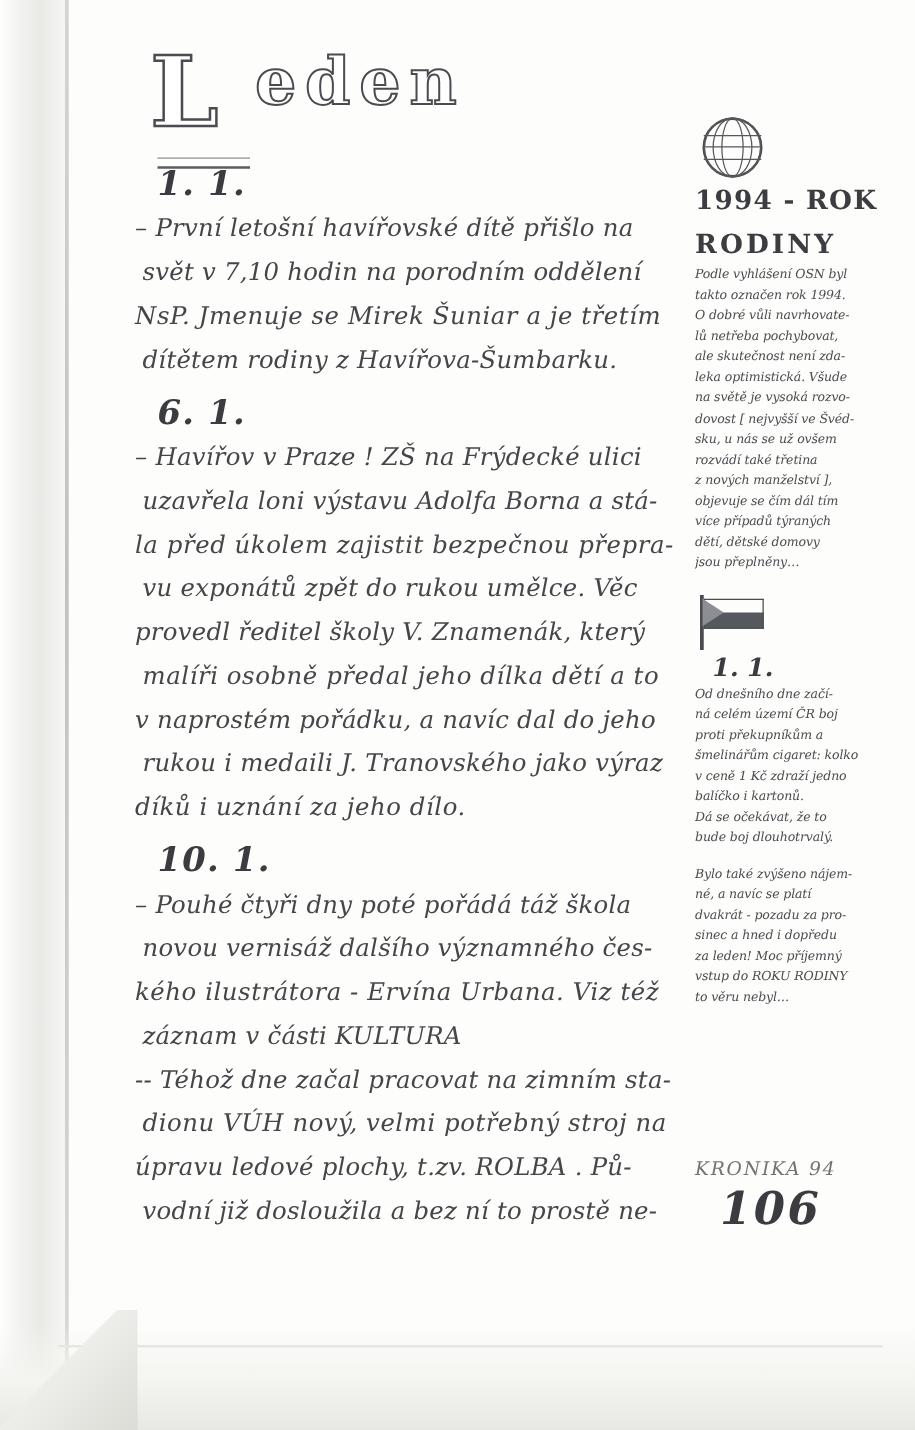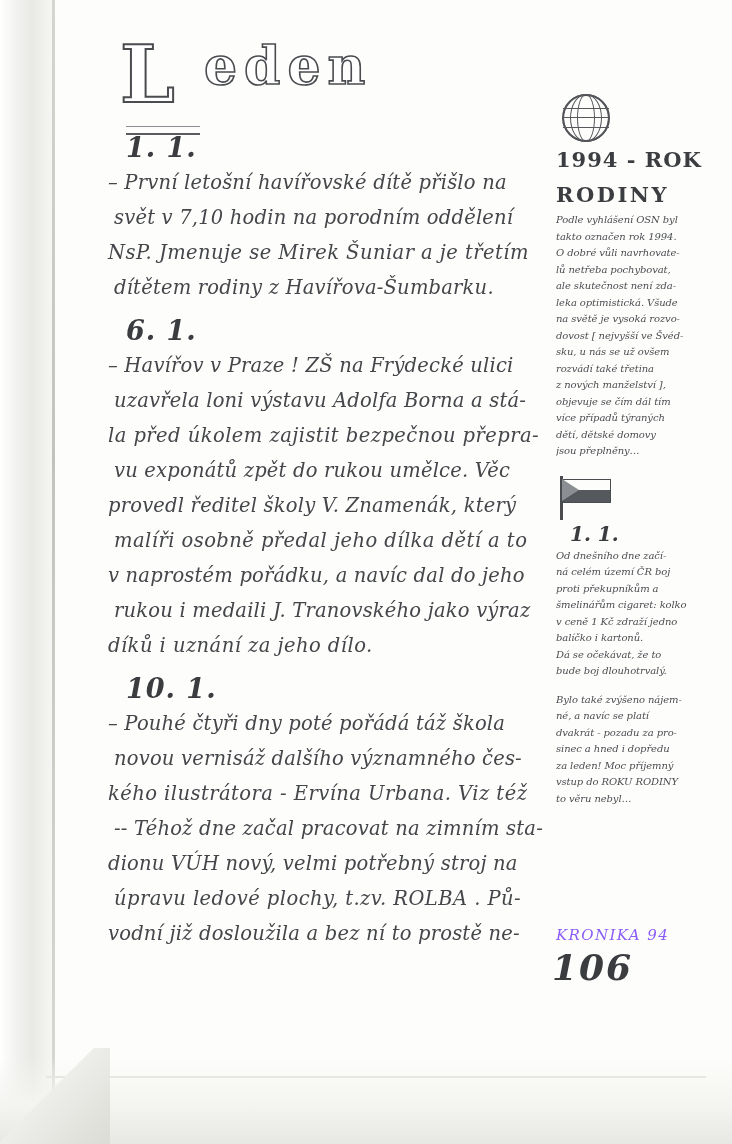--- a/index.html
+++ b/index.html
@@ -224,25 +224,25 @@
 
   
   .footer-label {
     position: absolute;
     left: 556px;
     top: 926px;
     font-family: "DejaVu Serif", serif;
     font-style: italic;
     font-size: 15px;
     letter-spacing: 1.4px;
-    color: #8b5cf6;
+    color: #737373;
   }
   .page-number {
     position: absolute;
-    left: 552px;
+    left: 576px;
     top: 946px;
     font-family: "DejaVu Serif", serif;
     font-style: italic;
     font-weight: bold;
     font-size: 36px;
     color: #3a3c40;
     letter-spacing: 2px;
   }
 </style>
 </head>
@@ -285,20 +285,21 @@
         <span class="ln">díků i uznání za jeho dílo.</span>
       </div>
     </div>
 
     <div class="entry">
       <div class="entry-date">10. 1.</div>
       <div class="entry-body">
         <span class="ln">– Pouhé čtyři dny poté pořádá táž škola</span>
         <span class="ln">novou vernisáž dalšího významného čes-</span>
         <span class="ln">kého ilustrátora - Ervína Urbana. Viz též</span>
+        <span class="ln">záznam v části KULTURA</span>
         <span class="ln">-- Téhož dne začal pracovat na zimním sta-</span>
         <span class="ln">dionu VÚH nový, velmi potřebný stroj na</span>
         <span class="ln">úpravu ledové plochy, t.zv. ROLBA . Pů-</span>
         <span class="ln">vodní již dosloužila a bez ní to prostě ne-</span>
       </div>
     </div>
 
   </div>
 
   <div class="side-col">

